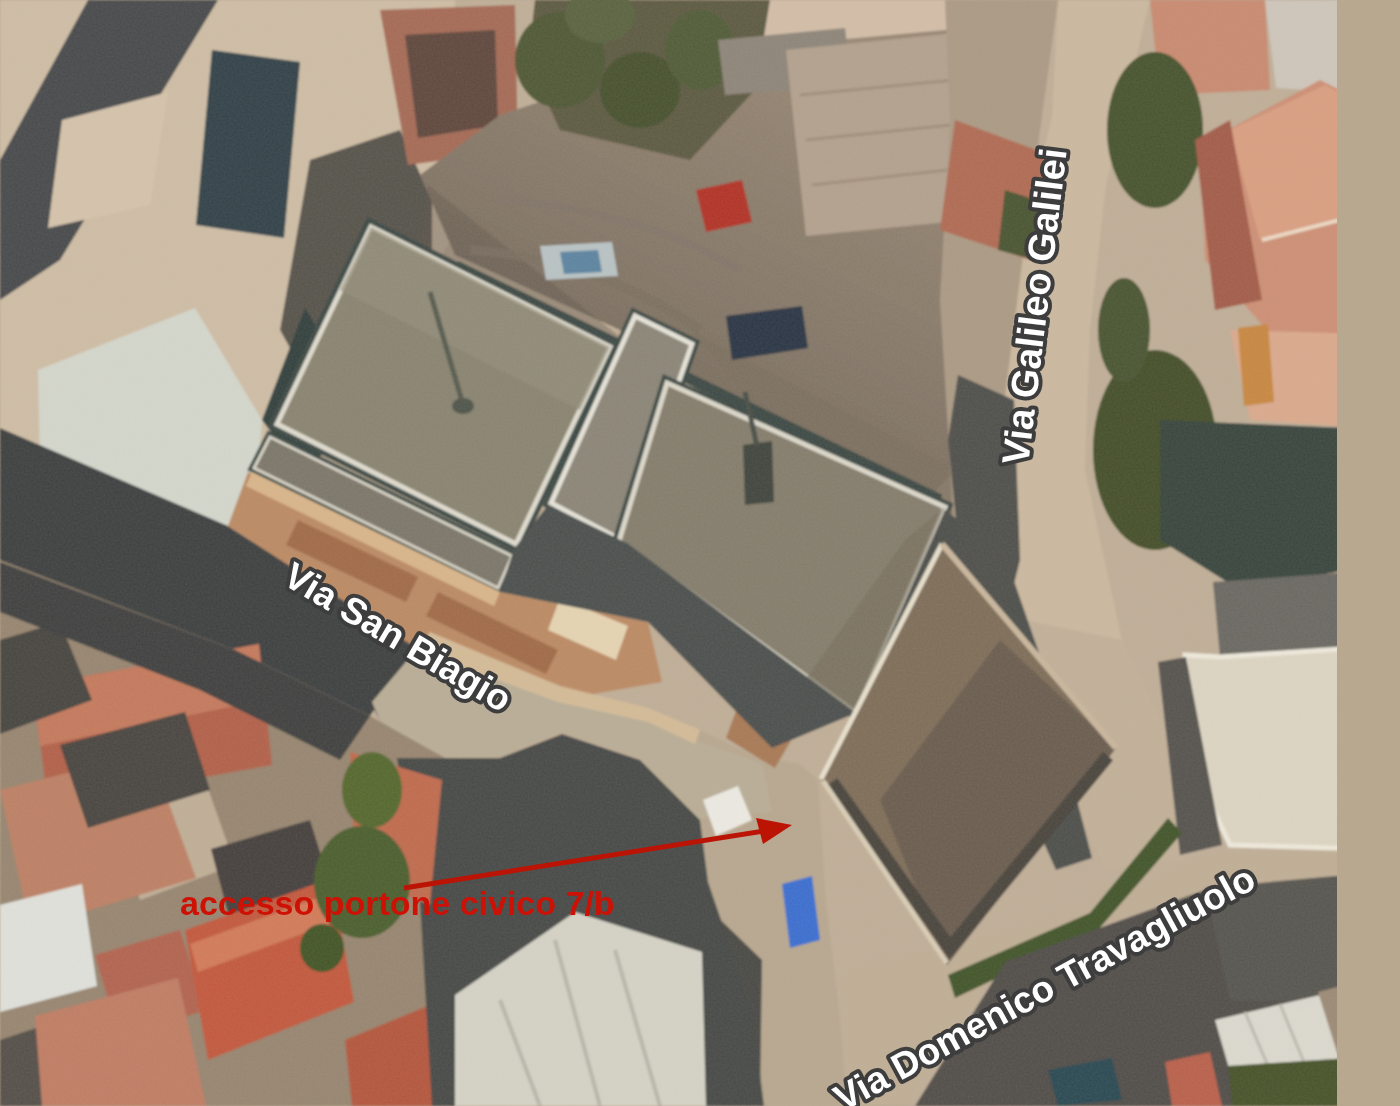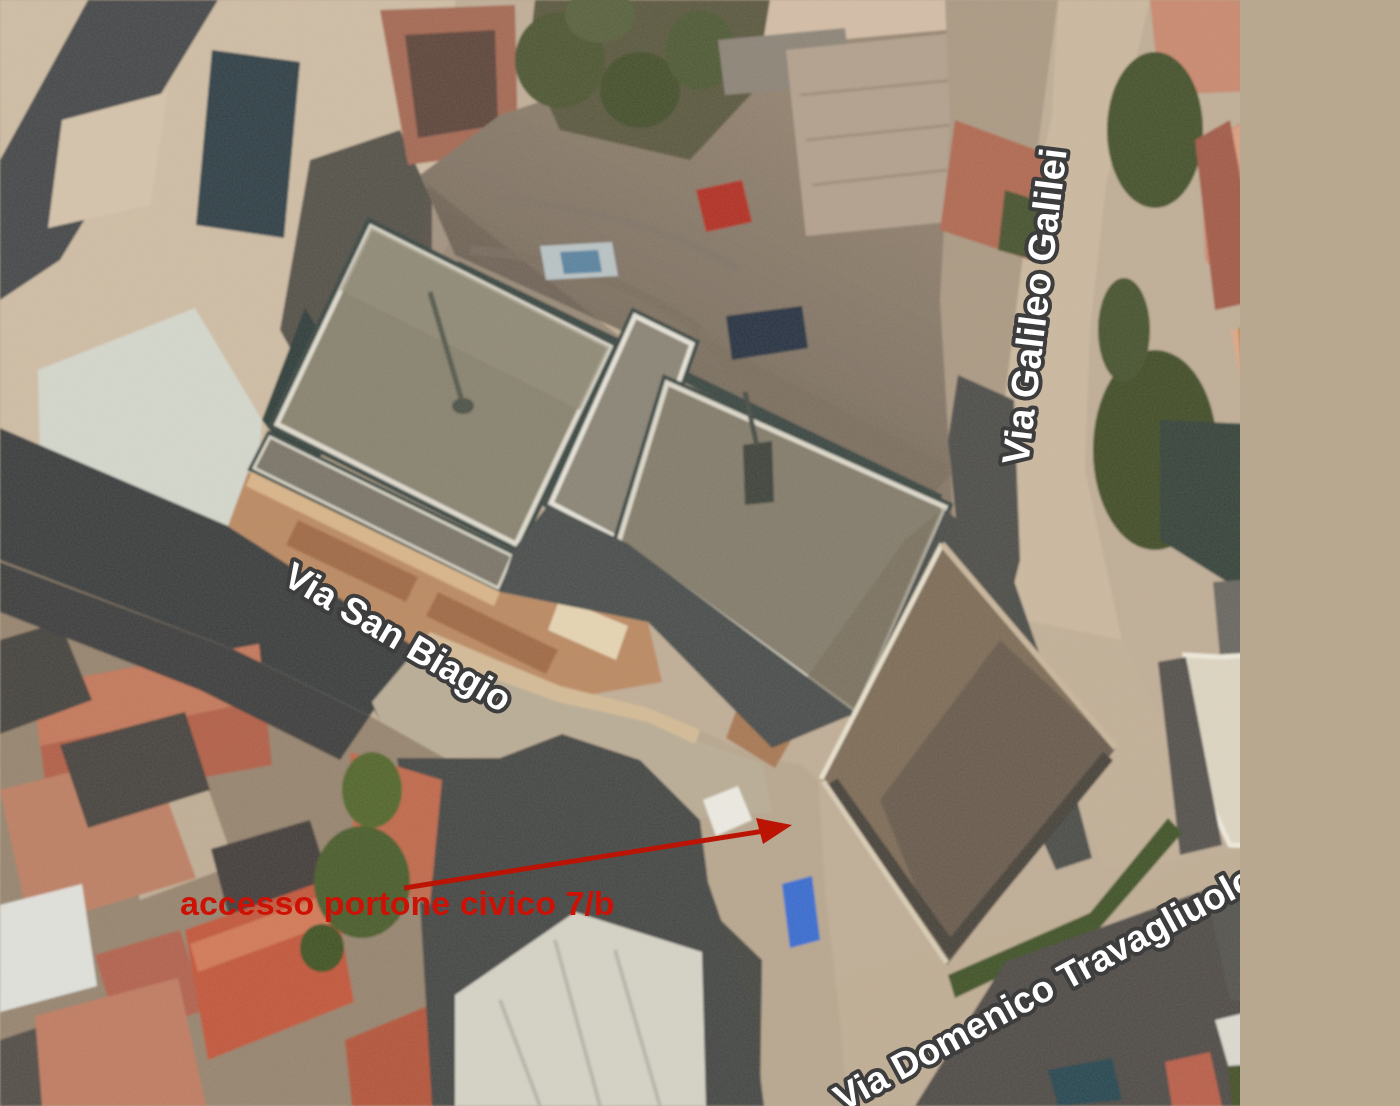--- a/index.html
+++ b/index.html
@@ -1,16 +1,16 @@
 <!DOCTYPE html>
 <html><head>
 <meta charset="utf-8">
 <style>
   html,body{margin:0;padding:0;background:#b9a890;}
-  #map{width:1240px;height:1106px;position:relative;overflow:hidden;font-family:"Liberation Sans", sans-serif;}
+  #map{width:1337px;height:1106px;position:relative;overflow:hidden;font-family:"Liberation Sans", sans-serif;}
   svg{display:block;}
   .lbl{font-family:"Liberation Sans", sans-serif;font-weight:bold;fill:#ffffff;stroke:#3d3d3d;stroke-width:8px;paint-order:stroke;stroke-linejoin:round;}
 </style>
 </head>
 <body>
 <div id="map">
 <svg width="1400" height="1106" viewBox="0 0 1400 1106">
 <defs>
   <filter id="soft" x="-5%" y="-5%" width="110%" height="110%">
           <feGaussianBlur stdDeviation="1.1"></feGaussianBlur>

